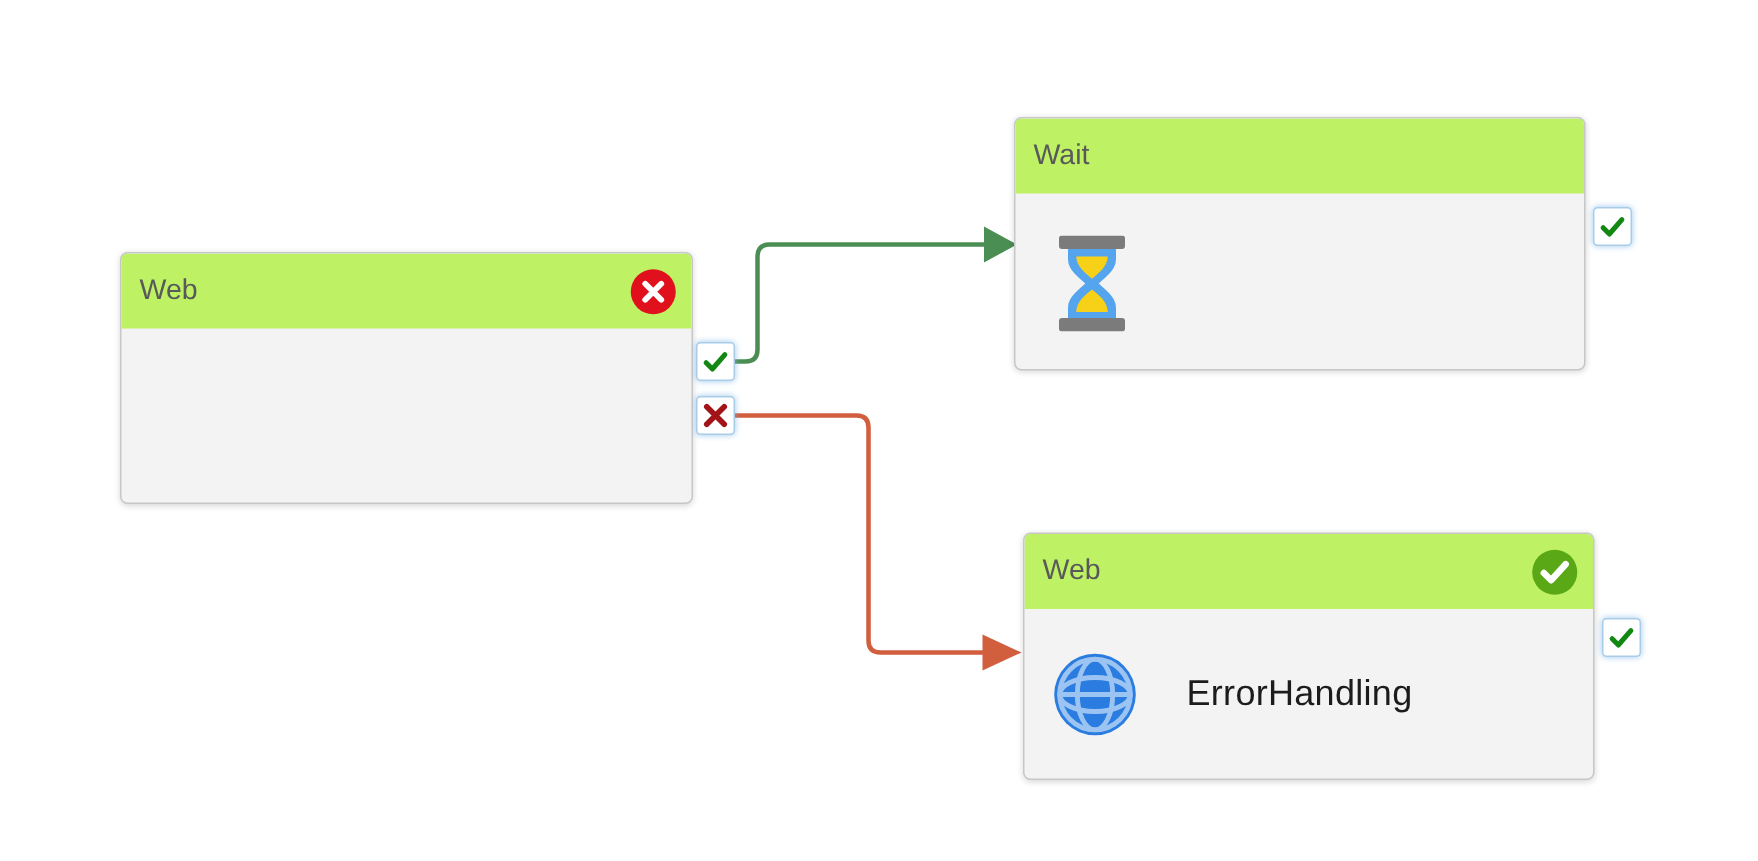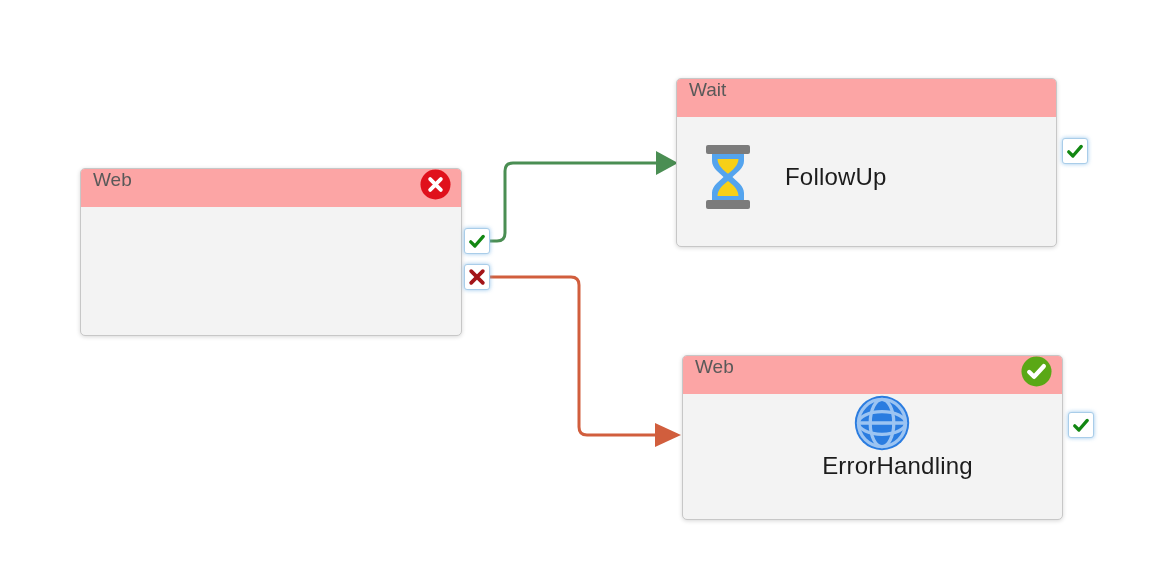--- a/index.html
+++ b/index.html
@@ -6,21 +6,21 @@
   .canvas{
     position:relative;width:1172px;height:574px;background:#ffffff;overflow:hidden;
     font-family:"Liberation Sans", sans-serif;
   }
   .connector-layer{position:absolute;left:0;top:0;width:1172px;height:574px;}
   .node{
     position:absolute;background:#f3f3f3;border:1px solid #c7c7c7;border-radius:5px;
     box-shadow:0 1px 4px rgba(0,0,0,0.16);box-sizing:border-box;overflow:hidden;
   }
   .node-header{
-    height:38px;background:#fca5a5;display:flex;align-items:flex-start;
+    height:50px;background:#bef264;display:flex;align-items:center;
     padding:0 10px 0 12px;box-sizing:border-box;
   }
   .type-label{font-size:19px;color:#595959;flex:1;}
   .status-badge{width:31px;height:31px;display:flex;align-items:center;justify-content:center;}
   .node-body{
     height:118px;display:flex;align-items:center;padding-left:18px;box-sizing:border-box;
   }
   .activity-icon{width:62px;height:62px;display:flex;align-items:center;justify-content:center;}
   .activity-name{font-size:24px;color:#1c1c1c;margin-left:32px;letter-spacing:0.2px;}
   .port{
@@ -77,41 +77,40 @@
       <span class="activity-icon" style="width:50px;height:64px;">
         <svg width="48" height="64" viewBox="0 0 48 64">
           <rect x="2" y="0" width="44" height="9" rx="2" fill="#7b7b7b"></rect>
           <rect x="2" y="55" width="44" height="9" rx="2" fill="#7b7b7b"></rect>
           <path d="M8 9 H40 V16 C40 23 33 27.5 28.5 32 C33 36.5 40 41 40 48 V55 H8 V48
                    C8 41 15 36.5 19.5 32 C15 27.5 8 23 8 16 Z" fill="#54a4ee"></path>
           <path d="M13.5 14 H34.5 C34.5 20.5 28 25.5 24 28.8 C20 25.5 13.5 20.5 13.5 14 Z" fill="#f7d018"></path>
           <path d="M24 36 C28 39.2 34.5 44 34.5 51 H13.5 C13.5 44 20 39.2 24 36 Z" fill="#f7d018"></path>
         </svg>
       </span>
-      <span class="activity-name">FollowUp</span>
     </div>
   </div>
 
   <div class="port" style="left:1062px;top:138px;">
     <svg width="20" height="20" viewBox="0 0 24 24">
       <path d="M4.5 13 L9.5 18 L19.5 6.5" fill="none" stroke-width="4" stroke-linecap="round" stroke-linejoin="round" stroke="#128712"></path>
     </svg>
   </div>
 
   <div class="node" style="left:682px;top:355px;width:381px;height:165px;">
     <div class="node-header">
       <span class="type-label">Web</span>
       <span class="status-badge">
         <svg width="31" height="31" viewBox="0 0 32 32">
           <circle cx="16" cy="16" r="15.5" fill="#5aa816"></circle>
           <path d="M8.5 16.5 L13.5 21.5 L23.5 10.5" stroke="#ffffff" stroke-width="4.5" stroke-linecap="round" stroke-linejoin="round" fill="none"></path>
         </svg>
       </span>
     </div>
-    <div class="node-body" style="height:113px;flex-direction:column;">
+    <div class="node-body" style="height:113px;">
       <span class="activity-icon" style="width:58px;height:58px;">
         <svg width="58" height="58" viewBox="0 0 64 64">
           <circle cx="32" cy="32" r="30" fill="#2a7ce0"></circle>
           <g stroke="#9cc4f2" stroke-width="3.6" fill="none">
             <circle cx="32" cy="32" r="26"></circle>
             <ellipse cx="32" cy="32" rx="13" ry="26"></ellipse>
             <ellipse cx="32" cy="32" rx="26" ry="12.5"></ellipse>
             <line x1="6" y1="32" x2="58" y2="32"></line>
           </g>
         </svg>

